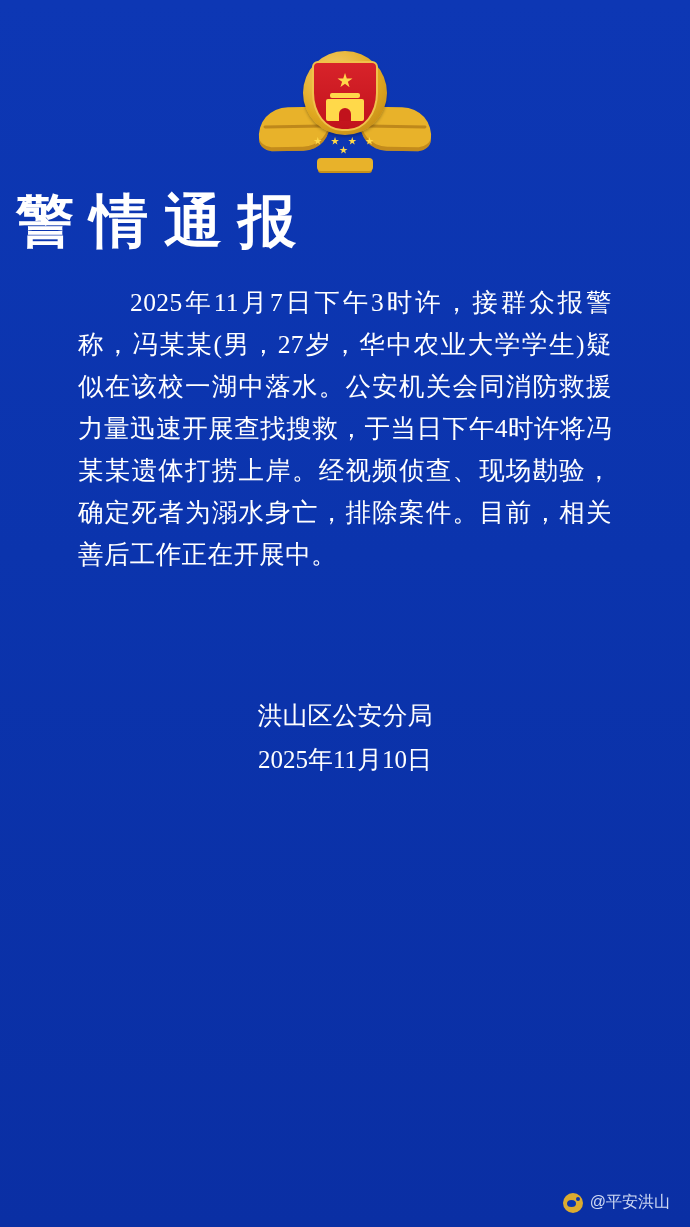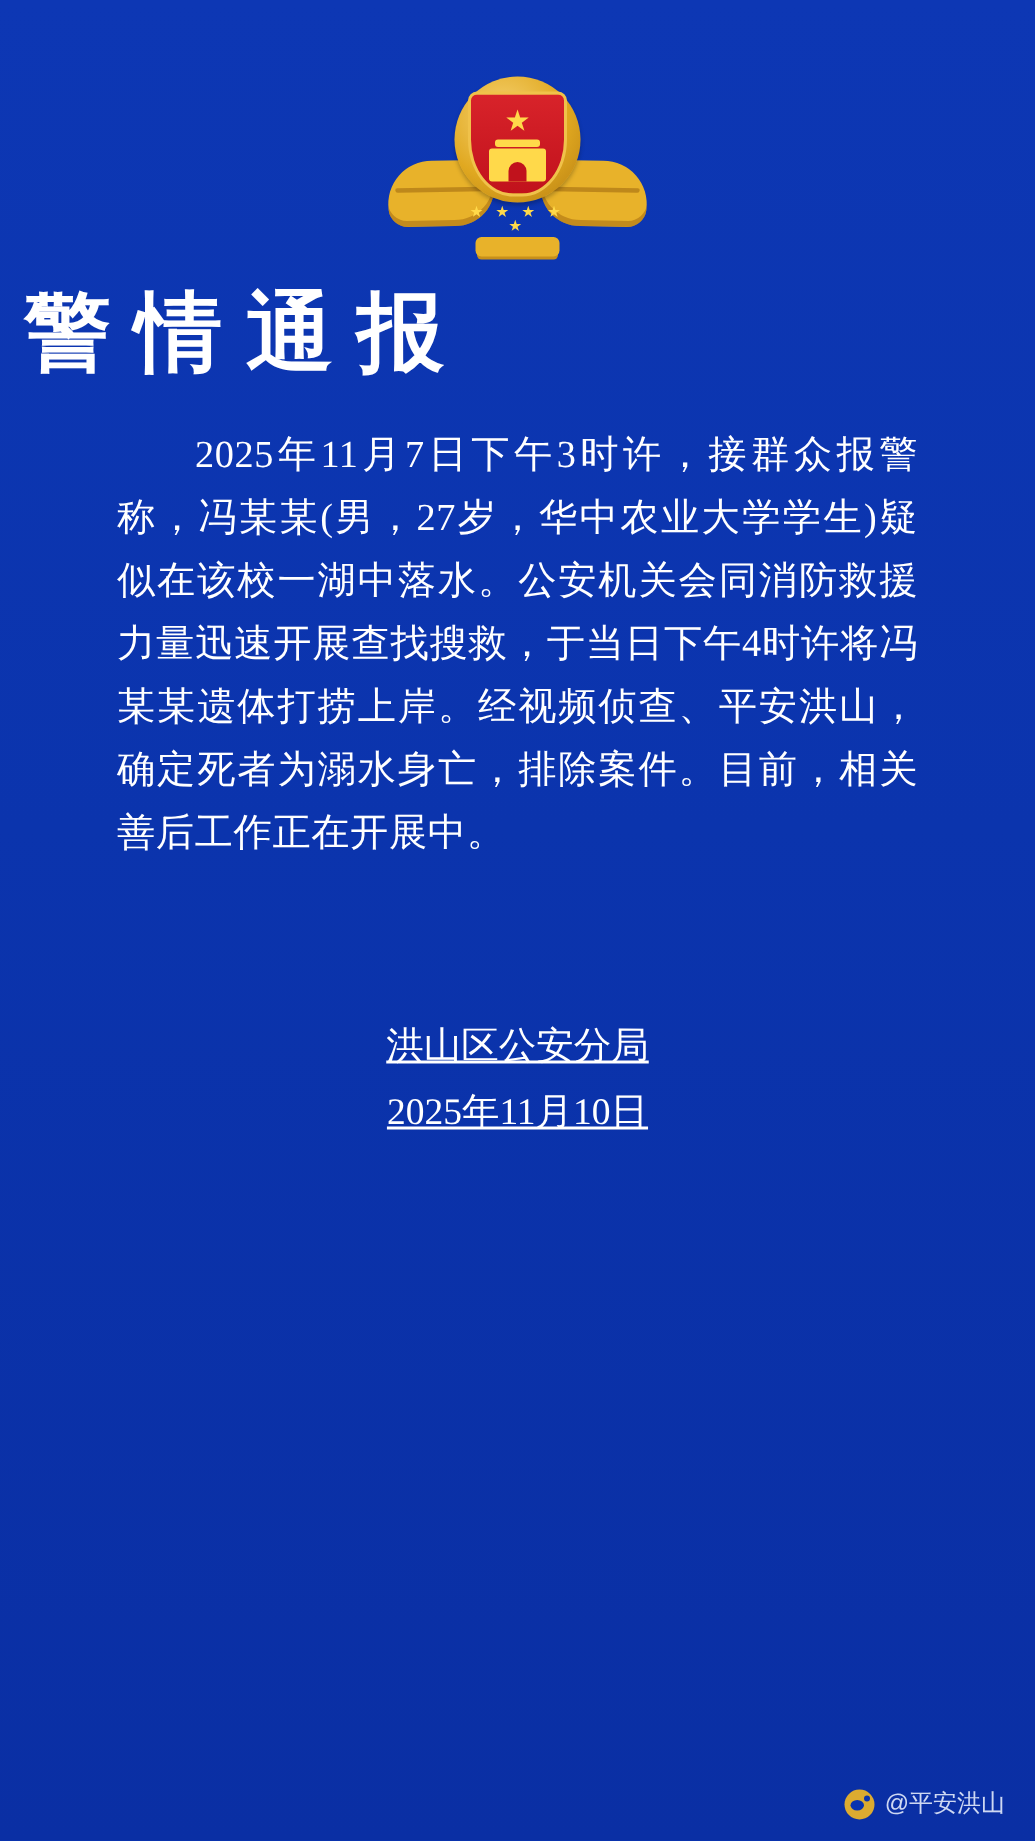--- a/index.html
+++ b/index.html
@@ -168,27 +168,26 @@
     line-height: 42px;
     text-align: justify;
     text-justify: inter-ideograph;
     text-indent: 52px;
     letter-spacing: 0.4px;
   }
 
   
   .signature {
     position: absolute;
-    top: 676px;
+    top: 694px;
     left: 78px;
     width: 534px;
     font-size: 25px;
     line-height: 44px;
     text-align: center;
-    text-decoration: underline;
   }
   .signature .line {
     display: block;
     padding-right: 0;
   }
 
   
   .watermark {
     position: absolute;
     right: 20px;
@@ -241,21 +240,21 @@
         <div class="star-big">★</div>
         <div class="gate"></div>
       </div>
       <div class="stars">★ ★ ★ ★ ★</div>
       <div class="base"></div>
     </div>
   </div>
 
   <div class="title">警情通报</div>
 
-  <div class="body-text">2025年11月7日下午3时许，接群众报警称，冯某某(男，27岁，华中农业大学学生)疑似在该校一湖中落水。公安机关会同消防救援力量迅速开展查找搜救，于当日下午4时许将冯某某遗体打捞上岸。经视频侦查、平安洪山，确定死者为溺水身亡，排除案件。目前，相关善后工作正在开展中。</div>
+  <div class="body-text">2025年11月7日下午3时许，接群众报警称，冯某某(男，27岁，华中农业大学学生)疑似在该校一湖中落水。公安机关会同消防救援力量迅速开展查找搜救，于当日下午4时许将冯某某遗体打捞上岸。经视频侦查、现场勘验，确定死者为溺水身亡，排除案件。目前，相关善后工作正在开展中。</div>
 
   <div class="signature">
     <span class="line">洪山区公安分局</span>
     <span class="line">2025年11月10日</span>
   </div>
 
   <div class="watermark">
     <span class="weibo-logo"></span>
     <span>@平安洪山</span>
   </div>

